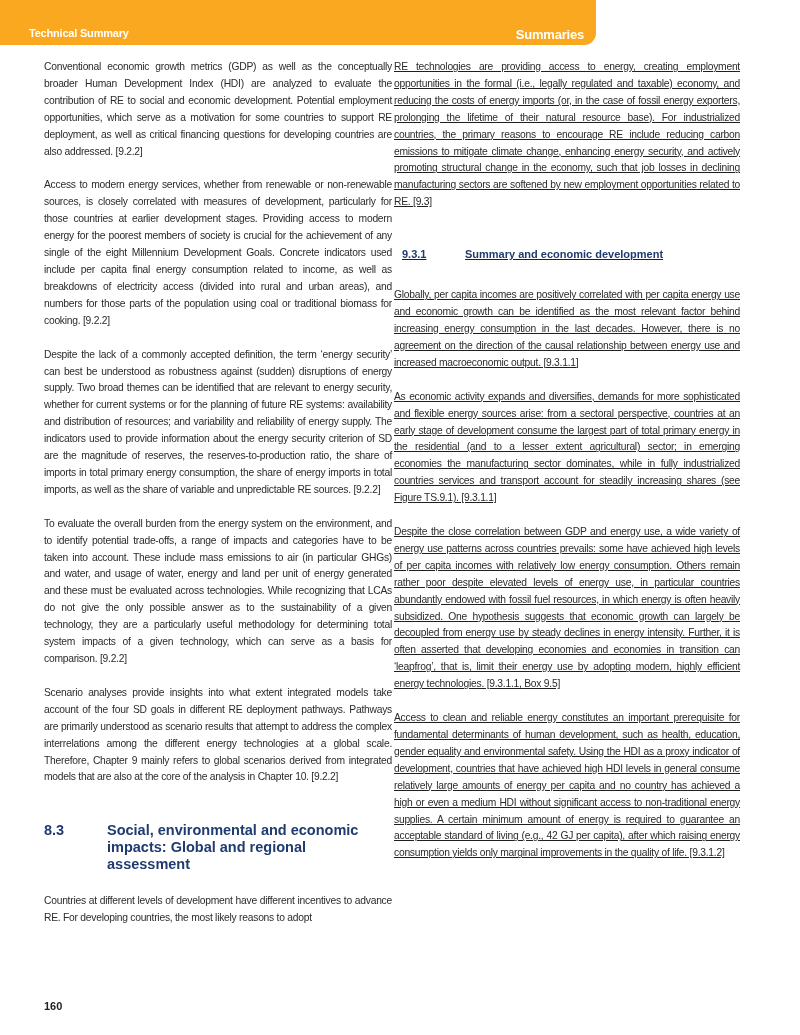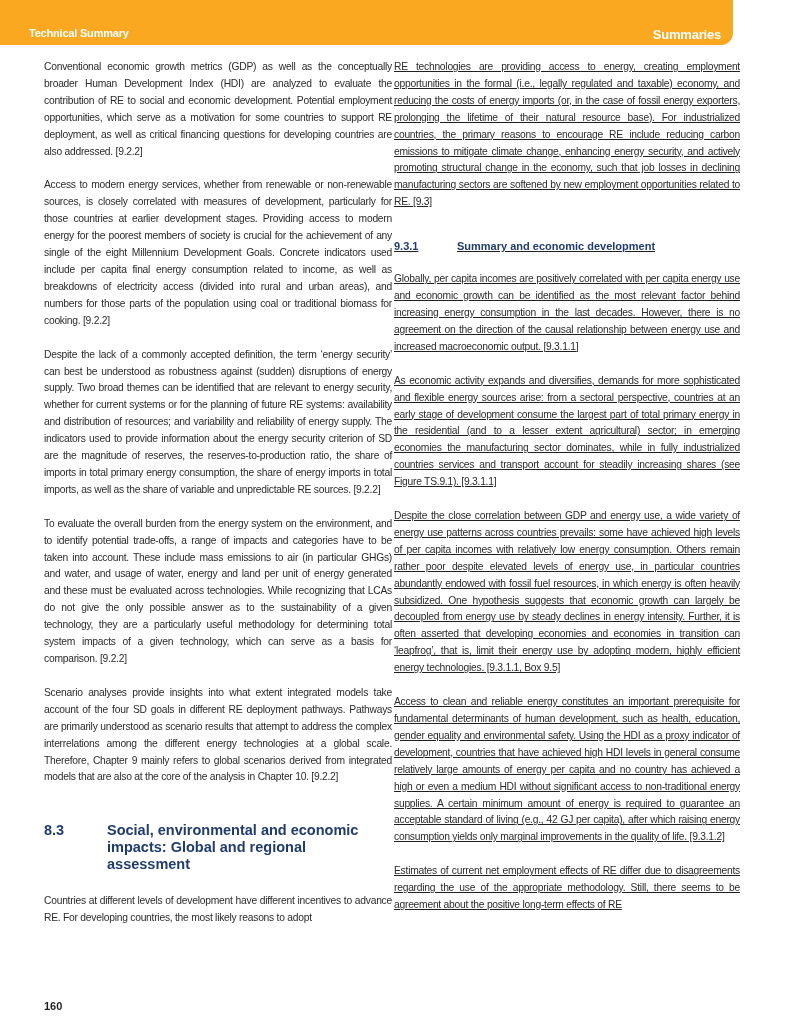--- a/index.html
+++ b/index.html
@@ -1,31 +1,31 @@
 <!DOCTYPE html>
 <html><head>
   <meta charset="utf-8">
   <style>
     html, body { margin: 0; padding: 0; background: #ffffff; }
     body { width: 800px; height: 1035px; position: relative; overflow: hidden;
            font-family: "Liberation Sans", "DejaVu Sans", sans-serif; color: #231f20; }
-    .header-bar { position: absolute; left: 0; top: 0; width: 733px; height: 45px;
+    .header-bar { position: absolute; left: 0; top: 0; width: 596px; height: 45px;
                   background: #f9a81f; border-bottom-right-radius: 12px; }
     .header-left { position: absolute; left: 29px; top: 27px; font-size: 11px; font-weight: bold;
                    color: #ffffff; letter-spacing: -0.2px; }
     .header-right { position: absolute; right: 12px; top: 27px; font-size: 13px; font-weight: bold;
                     color: #ffffff; letter-spacing: -0.2px; }
     .col { position: absolute; top: 59px; width: 348px; }
     .col-left { left: 44px; }
     .col-right { left: 394px; width: 346px; text-decoration: underline; }
     p.para { margin: 0; font-size: 10.3px; line-height: 16.9px; text-align: justify;
              letter-spacing: -0.25px; color: #2b2b2b; }
     .gap { height: 17px; }
     .h-sub { display: flex; font-weight: bold; color: #1f3b6f; font-size: 11px; line-height: 16px;
-             margin: 0; }
+             margin: 8px; }
     .h-sub .num { width: 63px; }
     .h-sec { display: flex; font-weight: bold; color: #1f3b6f; font-size: 14.5px; line-height: 17px; }
     .h-sec .num { width: 63px; flex: none; }
     .page-num { position: absolute; left: 44px; top: 1000px; font-size: 11px; font-weight: bold; color: #231f20; }
   </style>
 </head>
 <body>
 
 <div class="header-bar">
   <span class="header-left">Technical Summary</span>
@@ -60,16 +60,15 @@
   </div>
   <div style="height:17px"></div>
   <p class="para">Globally, per capita incomes are positively correlated with per capita energy use and economic growth can be identified as the most relevant factor behind increasing energy consumption in the last decades. However, there is no agreement on the direction of the causal relationship between energy use and increased macroeconomic output. [9.3.1.1]</p>
   <div class="gap"></div>
   <p class="para">As economic activity expands and diversifies, demands for more sophisticated and flexible energy sources arise: from a sectoral perspective, countries at an early stage of development consume the largest part of total primary energy in the residential (and to a lesser extent agricultural) sector; in emerging economies the manufacturing sector dominates, while in fully industrialized countries services and transport account for steadily increasing shares (see Figure TS.9.1).   [9.3.1.1]</p>
   <div class="gap"></div>
   <p class="para">Despite the close correlation between GDP and energy use, a wide variety of energy use patterns across countries prevails: some have achieved high levels of per capita incomes with relatively low energy consumption. Others remain rather poor despite elevated levels of energy use, in particular countries abundantly endowed with fossil fuel resources, in which energy is often heavily subsidized. One hypothesis suggests that economic growth can largely be decoupled from energy use by steady declines in energy intensity. Further, it is often asserted that developing economies and economies in transition can ‘leapfrog’, that is, limit their energy use by adopting modern, highly efficient energy technologies. [9.3.1.1, Box 9.5]</p>
   <div class="gap"></div>
   <p class="para">Access to clean and reliable energy constitutes an important prerequisite for fundamental determinants of human development, such as health, education, gender equality and environmental safety. Using the HDI as a proxy indicator of development, countries that have achieved high HDI levels in general consume relatively large amounts of energy per capita and no country has achieved a high or even a medium HDI without significant access to non-traditional energy supplies. A certain minimum amount of energy is required to guarantee an acceptable standard of living (e.g., 42 GJ per capita), after which raising energy consumption yields only marginal improvements in the quality of life. [9.3.1.2]</p>
   <div class="gap"></div>
-  <p class="para">Estimates of current net employment effects of RE differ due to disagreements regarding the use of the appropriate methodology. Still, there seems to be agreement about the positive long-term effects of RE</p>
 </div>
 
 <div class="page-num">160</div>
 
 </body></html>

